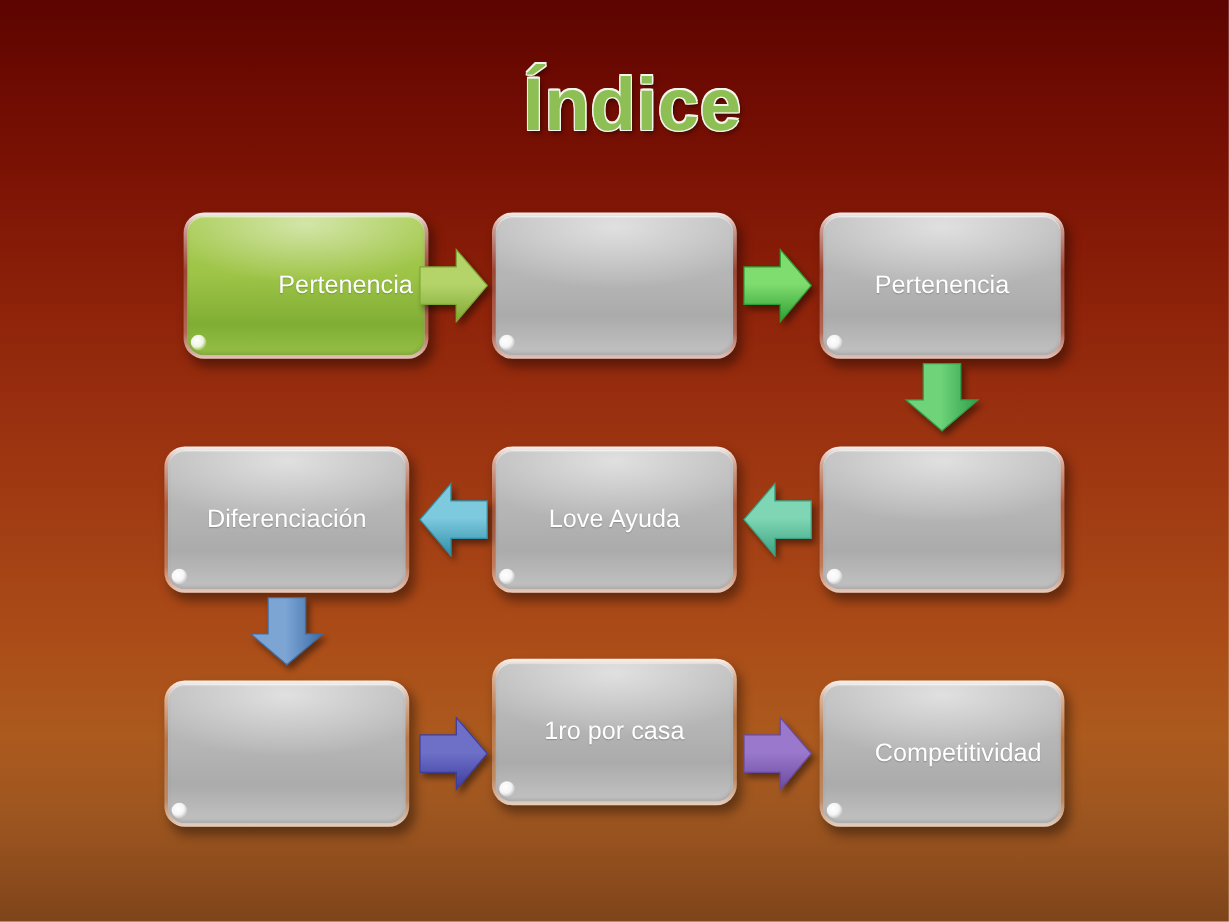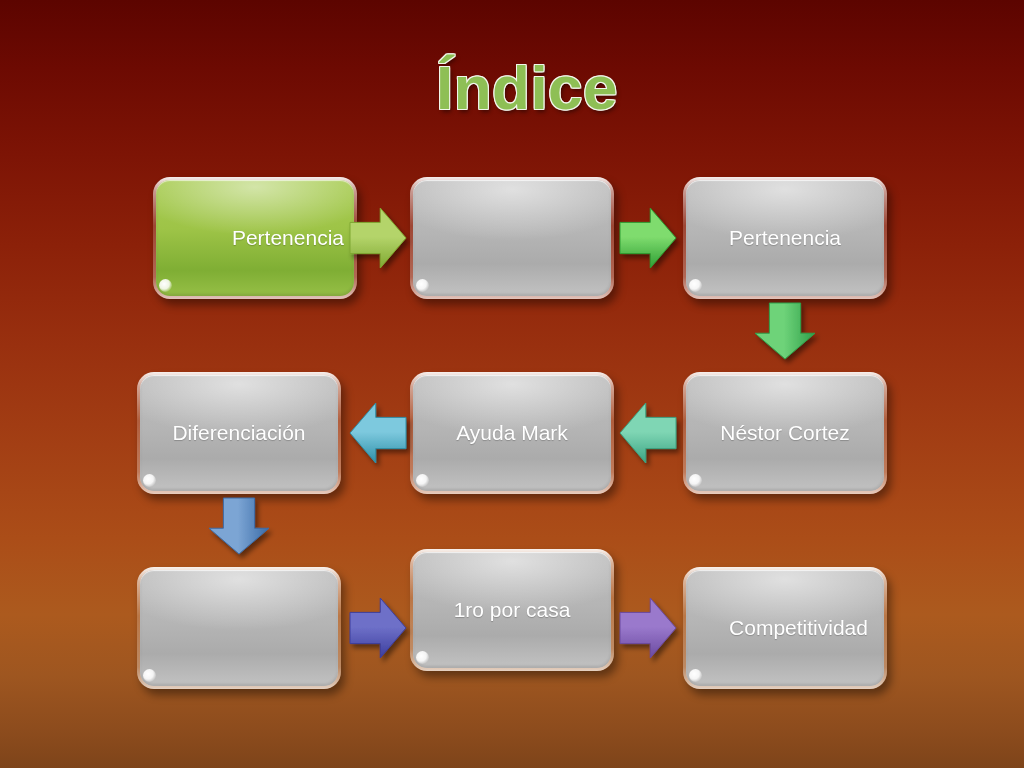--- a/index.html
+++ b/index.html
@@ -159,25 +159,24 @@
       </div>
       <div class="node gray" style="left: 413px; top: 180px;">
         <span class="corner-gleam"></span>
       </div>
       <div class="node gray" style="left: 686px; top: 180px;">
         <span class="corner-gleam"></span>
         <span class="node-label">Pertenencia</span>
       </div>
       <div class="node gray" style="left: 686px; top: 375px;">
         <span class="corner-gleam"></span>
-        <span class="node-label">Néstor Cortez</span>
       </div>
       <div class="node gray" style="left: 413px; top: 375px;">
         <span class="corner-gleam"></span>
-        <span class="node-label">Ayuda Mark</span>
+        <span class="node-label">Love Ayuda</span>
       </div>
       <div class="node gray" style="left: 140px; top: 375px;">
         <span class="corner-gleam"></span>
         <span class="node-label">Diferenciación</span>
       </div>
       <div class="node gray" style="left: 140px; top: 570px;">
         <span class="corner-gleam"></span>
       </div>
       <div class="node gray" style="left: 413px; top: 552px;">
         <span class="corner-gleam"></span>

